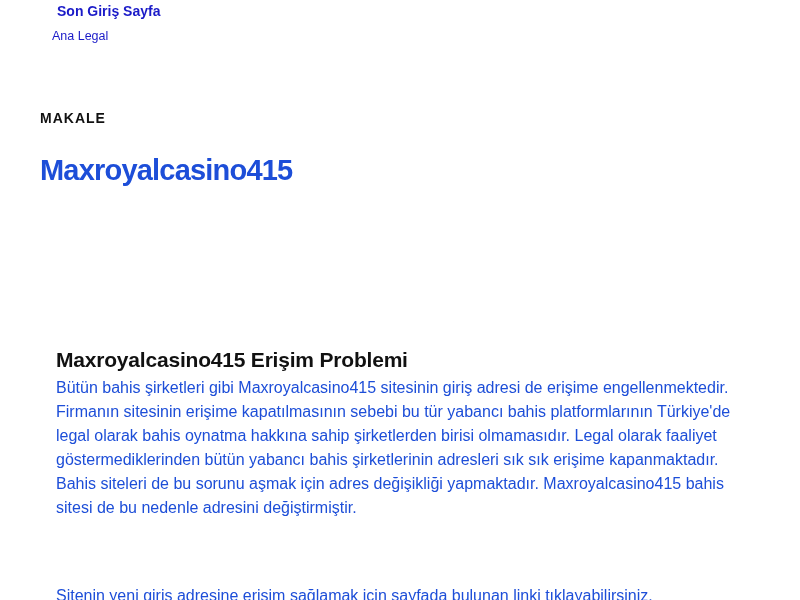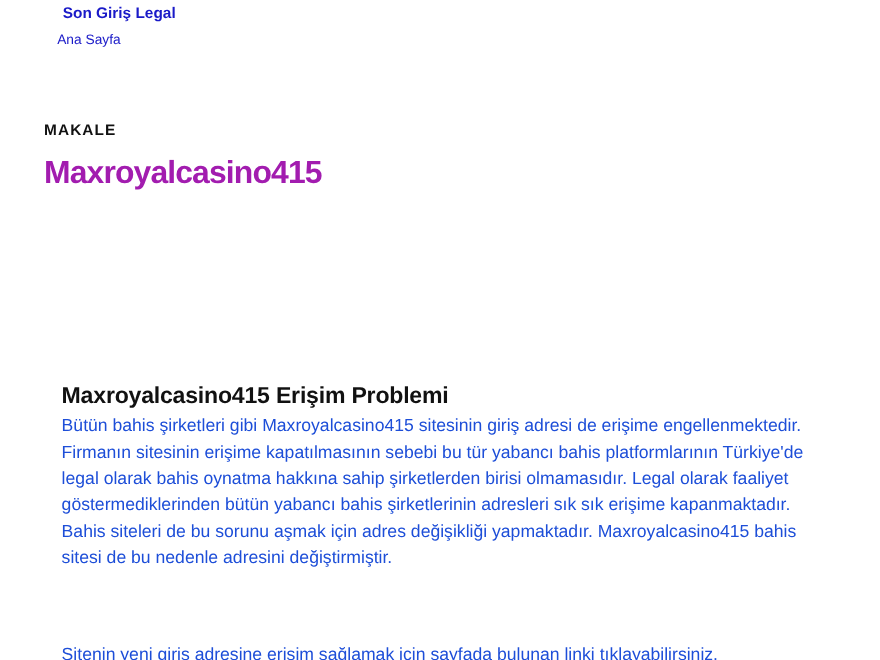--- a/index.html
+++ b/index.html
@@ -1,29 +1,29 @@
 <!DOCTYPE html>
 <html><head>
 <meta charset="utf-8">
 <style>
   html, body { margin: 0; padding: 0; background: #ffffff; }
   body { width: 800px; height: 600px; overflow: hidden; position: relative; font-family: "Liberation Sans", "DejaVu Sans", sans-serif; color: #111; }
   .site-title { position: absolute; left: 57px; top: 3px; font-size: 14px; font-weight: bold; color: #1a1ac8; text-decoration: none; }
   .nav-link { position: absolute; left: 52px; top: 29px; font-size: 12.5px; color: #1a1ac8; text-decoration: none; }
   .kicker { position: absolute; left: 40px; top: 110px; font-size: 14px; font-weight: bold; letter-spacing: 1px; color: #111; }
-  .page-title { position: absolute; left: 40px; top: 141px; margin: 0; font-size: 29px; font-weight: bold; letter-spacing: -0.8px; color: #a21caf; }
+  .page-title { position: absolute; left: 40px; top: 154px; margin: 0; font-size: 29px; font-weight: bold; letter-spacing: -0.8px; color: #1d4ed8; }
   .section-heading { position: absolute; left: 40px; top: 332px; margin: 16px; font-size: 21px; font-weight: bold; color: #111; letter-spacing: -0.2px; }
   .para { position: absolute; left: 56px; width: 690px; margin: 0; font-size: 16px; line-height: 24px; color: #1d4ed8; }
   .p1 { top: 376px; }
   .p2 { top: 584px; }
 </style>
 </head>
 <body>
 
-<a class="site-title">Son Giriş Legal</a>
-<a class="nav-link">Ana Sayfa</a>
+<a class="site-title">Son Giriş Sayfa</a>
+<a class="nav-link">Ana Legal</a>
 
 <div class="kicker">MAKALE</div>
 <h1 class="page-title">Maxroyalcasino415</h1>
 
 <h2 class="section-heading">Maxroyalcasino415 Erişim Problemi</h2>
 <p class="para p1">Bütün bahis şirketleri gibi Maxroyalcasino415 sitesinin giriş adresi de erişime engellenmektedir. Firmanın sitesinin erişime kapatılmasının sebebi bu tür yabancı bahis platformlarının Türkiye'de legal olarak bahis oynatma hakkına sahip şirketlerden birisi olmamasıdır. Legal olarak faaliyet göstermediklerinden bütün yabancı bahis şirketlerinin adresleri sık sık erişime kapanmaktadır. Bahis siteleri de bu sorunu aşmak için adres değişikliği yapmaktadır. Maxroyalcasino415 bahis sitesi de bu nedenle adresini değiştirmiştir.</p>
 <p class="para p2">Sitenin yeni giriş adresine erişim sağlamak için sayfada bulunan linki tıklayabilirsiniz.</p>
 
 </body></html>

